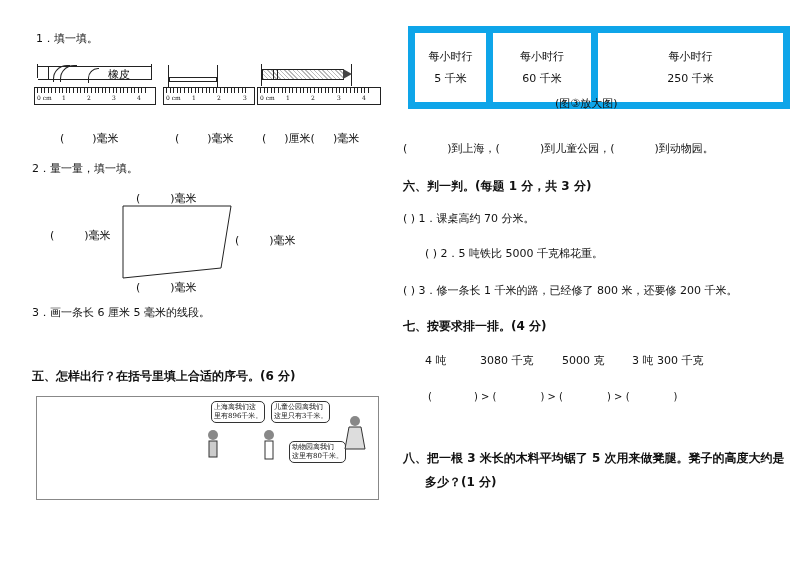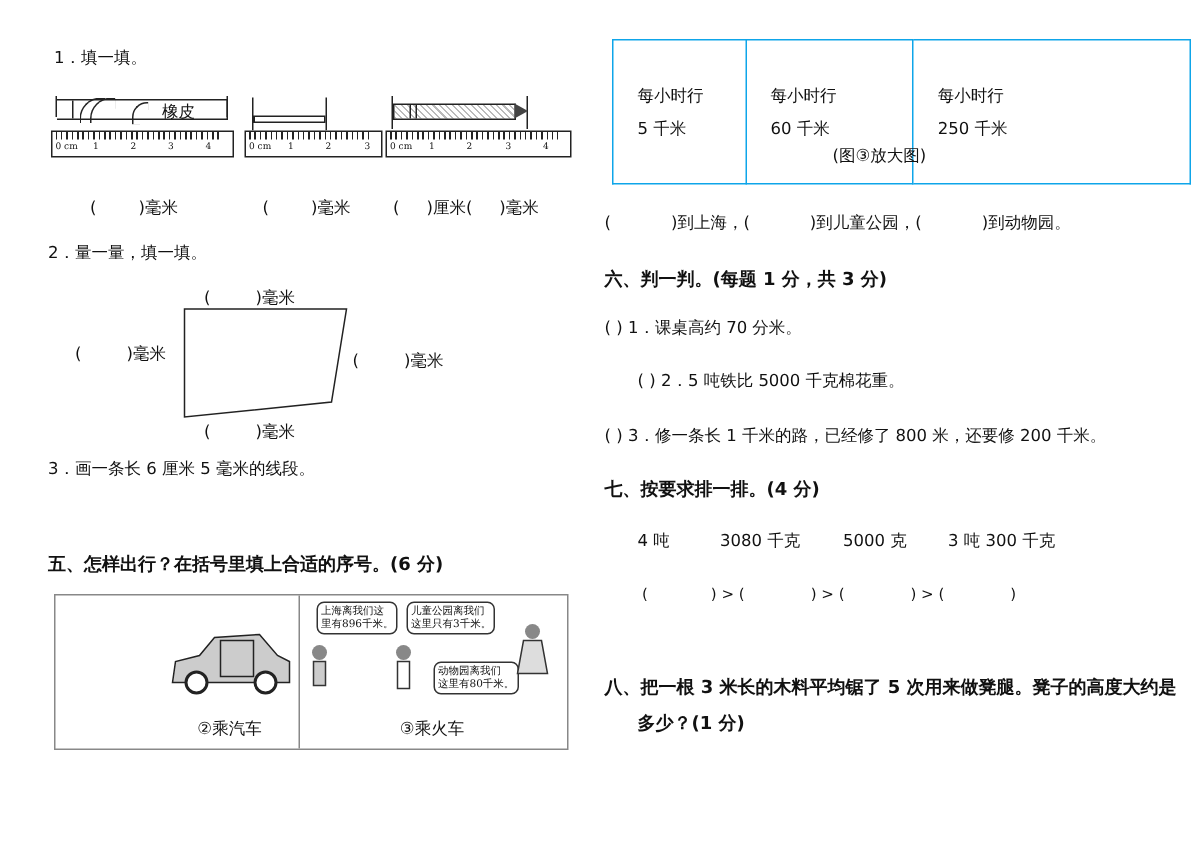--- a/index.html
+++ b/index.html
@@ -6,22 +6,22 @@
   body { width: 794px; height: 561px; position: relative; overflow: hidden;
          font-family: "DejaVu Sans", "Liberation Sans", sans-serif; color: #111; font-size: 11px; }
   .abs { position: absolute; white-space: nowrap; }
   .bold { font-weight: bold; }
   .ruler { position: absolute; height: 16px; border: 1px solid #222; background: #fff; }
   .ruler .ticks { position: absolute; left: 2px; right: 8px; top: 0; height: 5px;
     background-image: repeating-linear-gradient(to right, #222 0, #222 1px, transparent 1px, transparent 3.6px); }
   .ruler .lbl { position: absolute; top: 6px; font-size: 6px; font-family: "DejaVu Serif", serif; }
   .vline { position: absolute; width: 1px; background: #222; }
   .speed-table { position: absolute; left: 408px; top: 26px; border-collapse: collapse; }
-  .speed-table td { border: 1px solid #0ea5e9; vertical-align: middle;
-    font-size: 11px; padding: 16px; height: 63px; line-height: 22px; }
+  .speed-table td { border: 7px solid #0ea5e9; text-align: center; vertical-align: middle;
+    font-size: 11px; padding: 3px; height: 63px; line-height: 22px; }
   .travel-box { position: absolute; left: 36px; top: 396px; width: 341px; height: 102px; border: 1px solid #888; }
   .travel-cell { position: absolute; top: 0; bottom: 0; border-right: 1px solid #888; }
   .bubble { position: absolute; border: 1px solid #333; border-radius: 5px; background: #fff;
     font-size: 7px; line-height: 9px; padding: 1px 2px; font-family: "DejaVu Serif", serif; white-space: nowrap; }
   .caption { position: absolute; bottom: 6px; width: 100%; text-align: center; font-size: 11px; }
 </style>
 </head>
 <body>
 
 <div class="abs" style="left:36px;top:31px;">1．填一填。</div>
@@ -102,42 +102,32 @@
 </div>
 <div class="abs" style="left:136px;top:280px;">
   <span>(</span><span style="display:inline-block;width:30px;"></span><span>)毫米</span>
 </div>
 
 <div class="abs" style="left:32px;top:305px;">3．画一条长 6 厘米 5 毫米的线段。</div>
 
 <div class="abs bold" style="left:32px;top:368px;font-size:12px;">五、怎样出行？在括号里填上合适的序号。(6 分)</div>
 
 <div class="travel-box">
-  <div class="travel-cell" style="left:70px;width:92px;">
-    <svg width="92" height="80" style="position:absolute;left:0;top:0;">
-      <path d="M8 58 L10 44 L26 40 L36 28 L66 26 L78 40 L86 44 L86 58 Z" fill="#ccc" stroke="#222"></path>
-      <rect x="40" y="30" width="22" height="24" fill="none" stroke="#222"></rect>
-      <circle cx="24" cy="58" r="7" fill="#fff" stroke="#222" stroke-width="2"></circle>
-      <circle cx="70" cy="58" r="7" fill="#fff" stroke="#222" stroke-width="2"></circle>
-    </svg>
-    <div class="caption">②乘汽车</div>
-  </div>
   <div class="travel-cell" style="left:162px;width:178px;border-right:none;">
     <div class="bubble" style="left:12px;top:4px;">上海离我们这<br>里有896千米。</div>
     <div class="bubble" style="left:72px;top:4px;">儿童公园离我们<br>这里只有3千米。</div>
     <div class="bubble" style="left:90px;top:44px;">动物园离我们<br>这里有80千米。</div>
     <svg width="178" height="80" style="position:absolute;left:0;top:0;">
       <circle cx="14" cy="38" r="5" fill="#888"></circle>
         <rect x="10" y="44" width="8" height="16" fill="#ccc" stroke="#333"></rect>
       <circle cx="70" cy="38" r="5" fill="#888"></circle>
         <rect x="66" y="44" width="8" height="18" fill="#fff" stroke="#333"></rect>
       <circle cx="156" cy="24" r="5" fill="#888"></circle>
         <path d="M150 30 L162 30 L166 52 L146 52 Z" fill="#ddd" stroke="#333"></path>
     </svg>
-    <div class="caption">③乘火车</div>
   </div>
 </div>
 
 <table class="speed-table">
   <tbody>
       <tr>
     <td style="width:65px;"><span>每小时行</span><br><span>5 千米</span></td>
     <td style="width:92px;"><span>每小时行</span><br><span>60 千米</span></td>
     <td style="width:179px;"><span>每小时行</span><br><span>250 千米</span></td>
   </tr>

